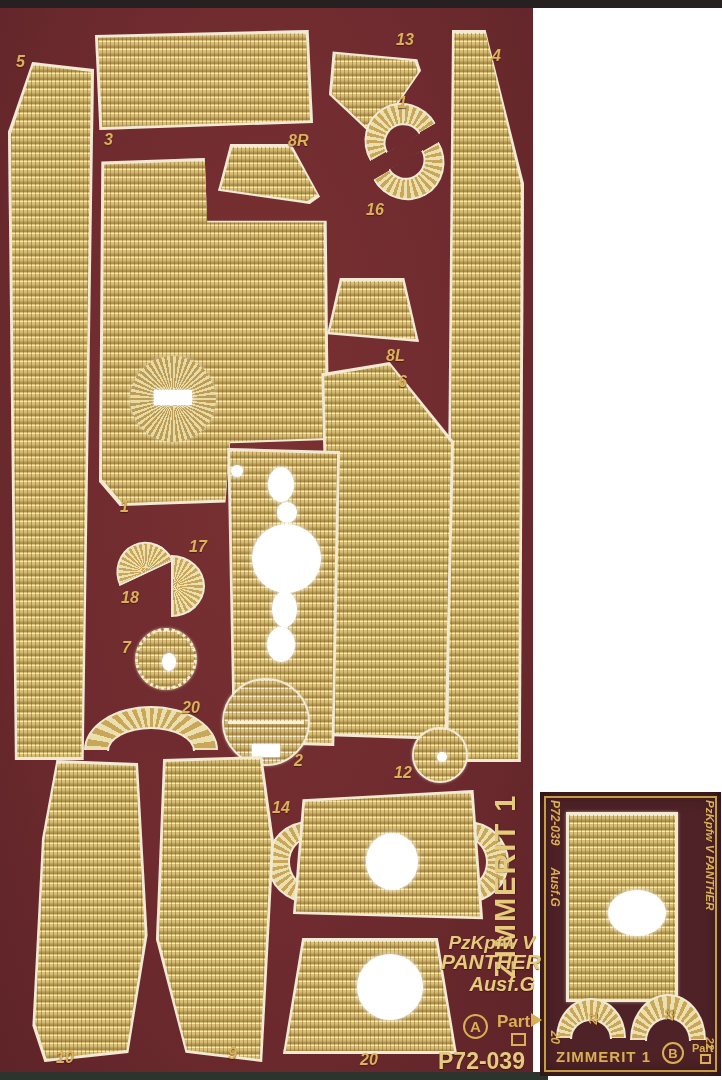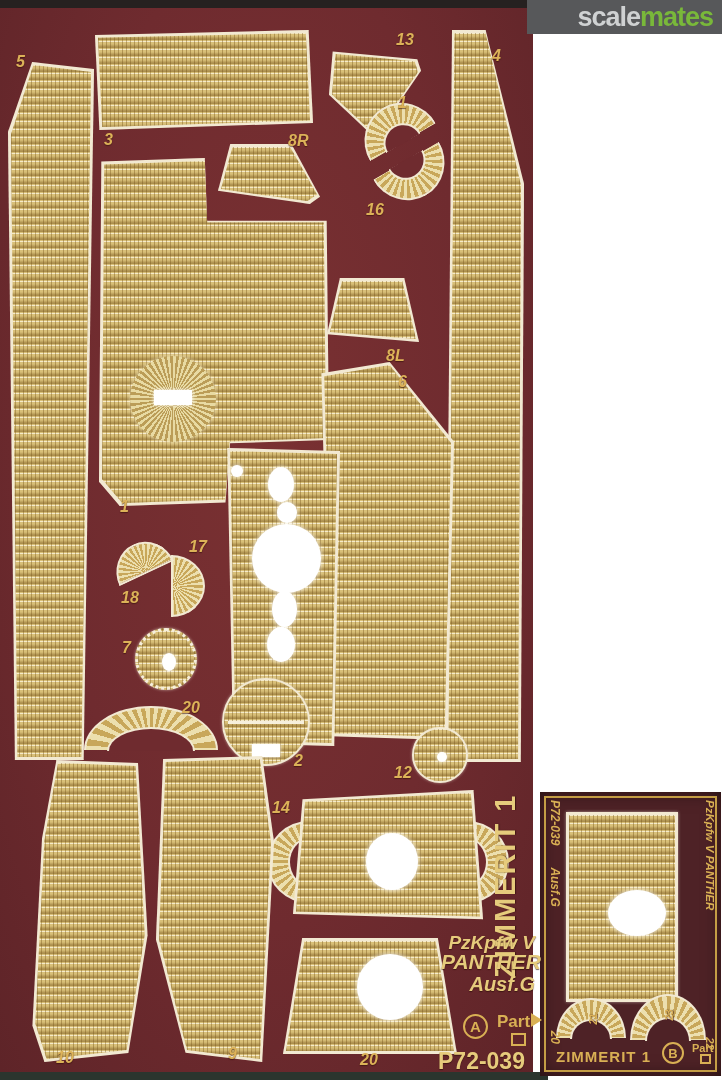--- a/index.html
+++ b/index.html
@@ -56,24 +56,20 @@
 
 <div id="stage">
 
   <div class="abs topstrip"></div>
   <div class="abs botstrip"></div>
 
   <div class="abs photo-main"></div>
 
   <div class="abs photo-small"></div>
 
-  <div class="abs smbar">
-    <span class="w">scale</span>
-      <span class="g">mates</span>
-  </div>
 
   <div class="piece" style="left:8px;top:62px;width:86px;height:698px;clip-path:polygon(28% 0,100% 1%,88% 100%,8% 100%,0 10%);">
     <div class="fill zim"></div>
     </div>
 
   <div class="piece" style="left:95px;top:30px;width:218px;height:100px;clip-path:polygon(0 5%,98% 0,100% 93%,2% 100%);">
     <div class="fill zim"></div>
     </div>
 
   <div class="piece" style="left:329px;top:42px;width:92px;height:96px;clip-path:polygon(4% 10%,96% 18%,100% 30%,50% 100%,0 55%);">

